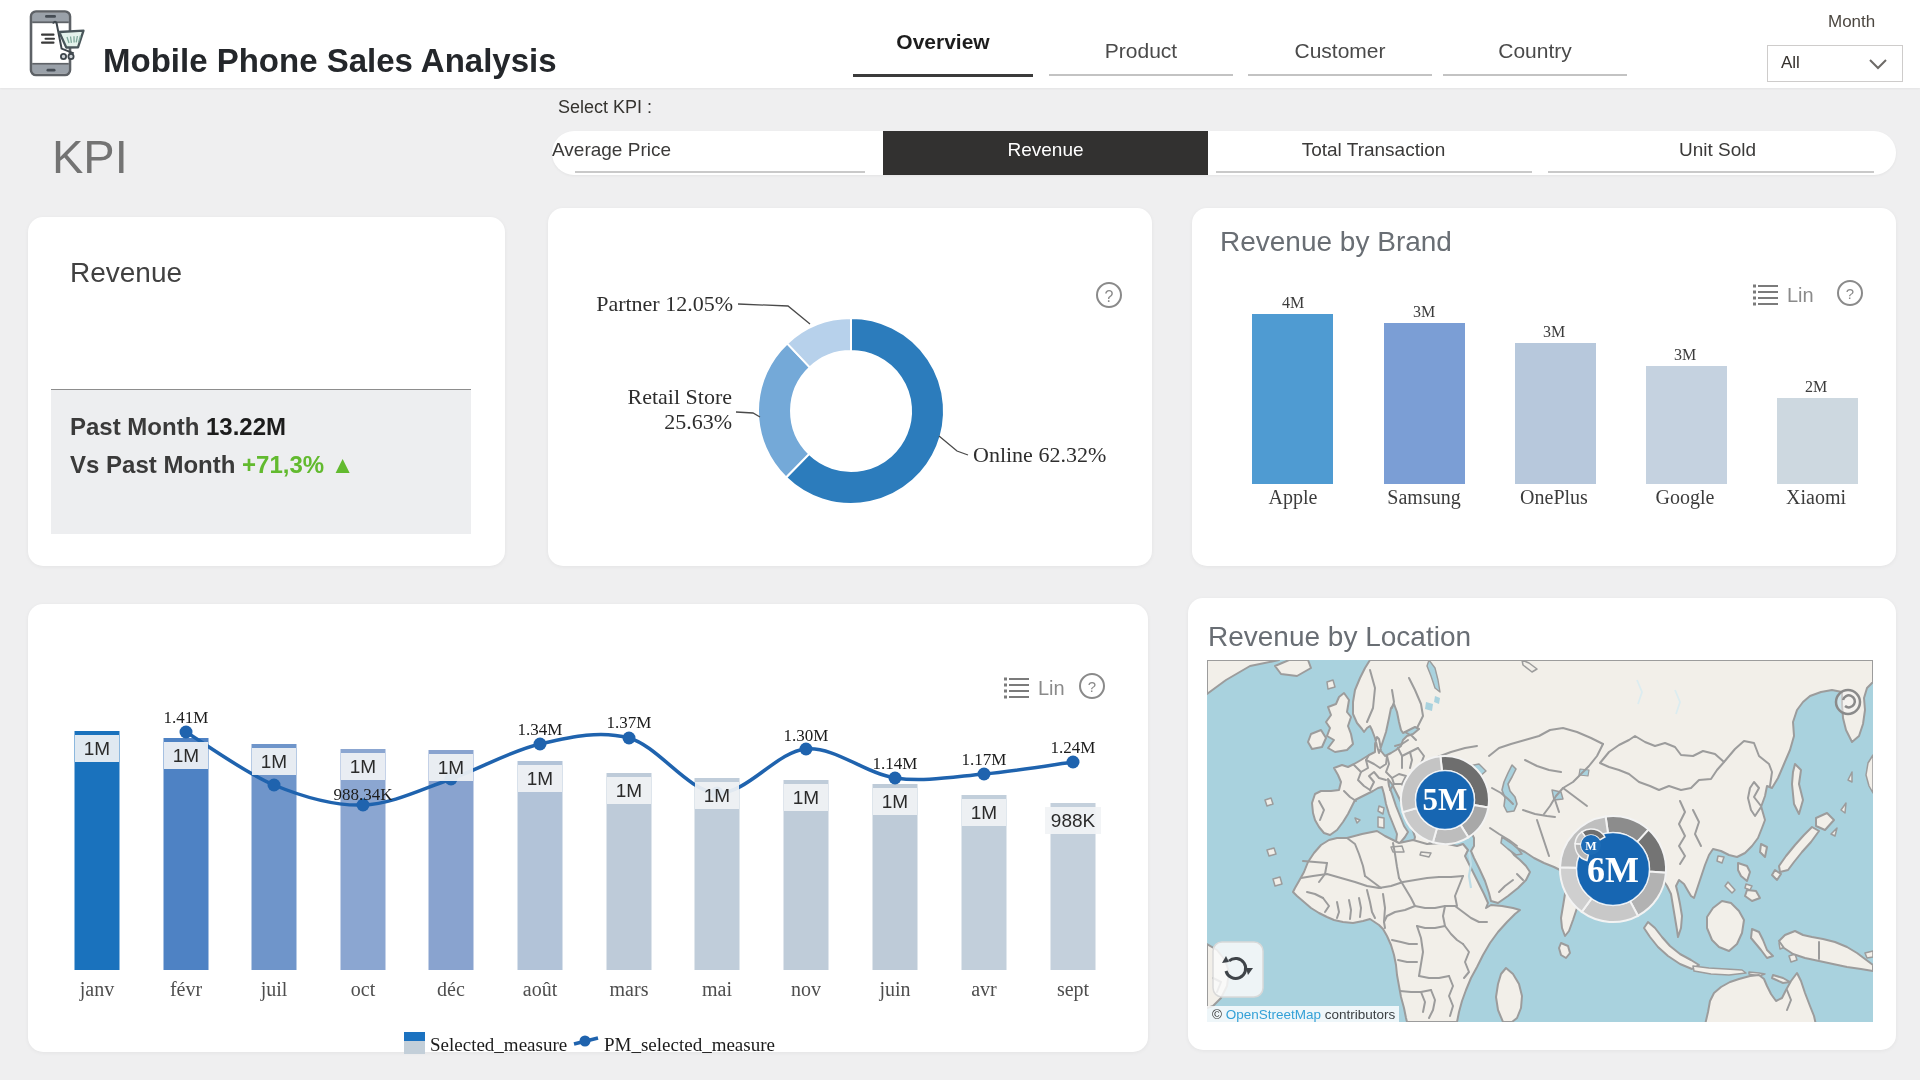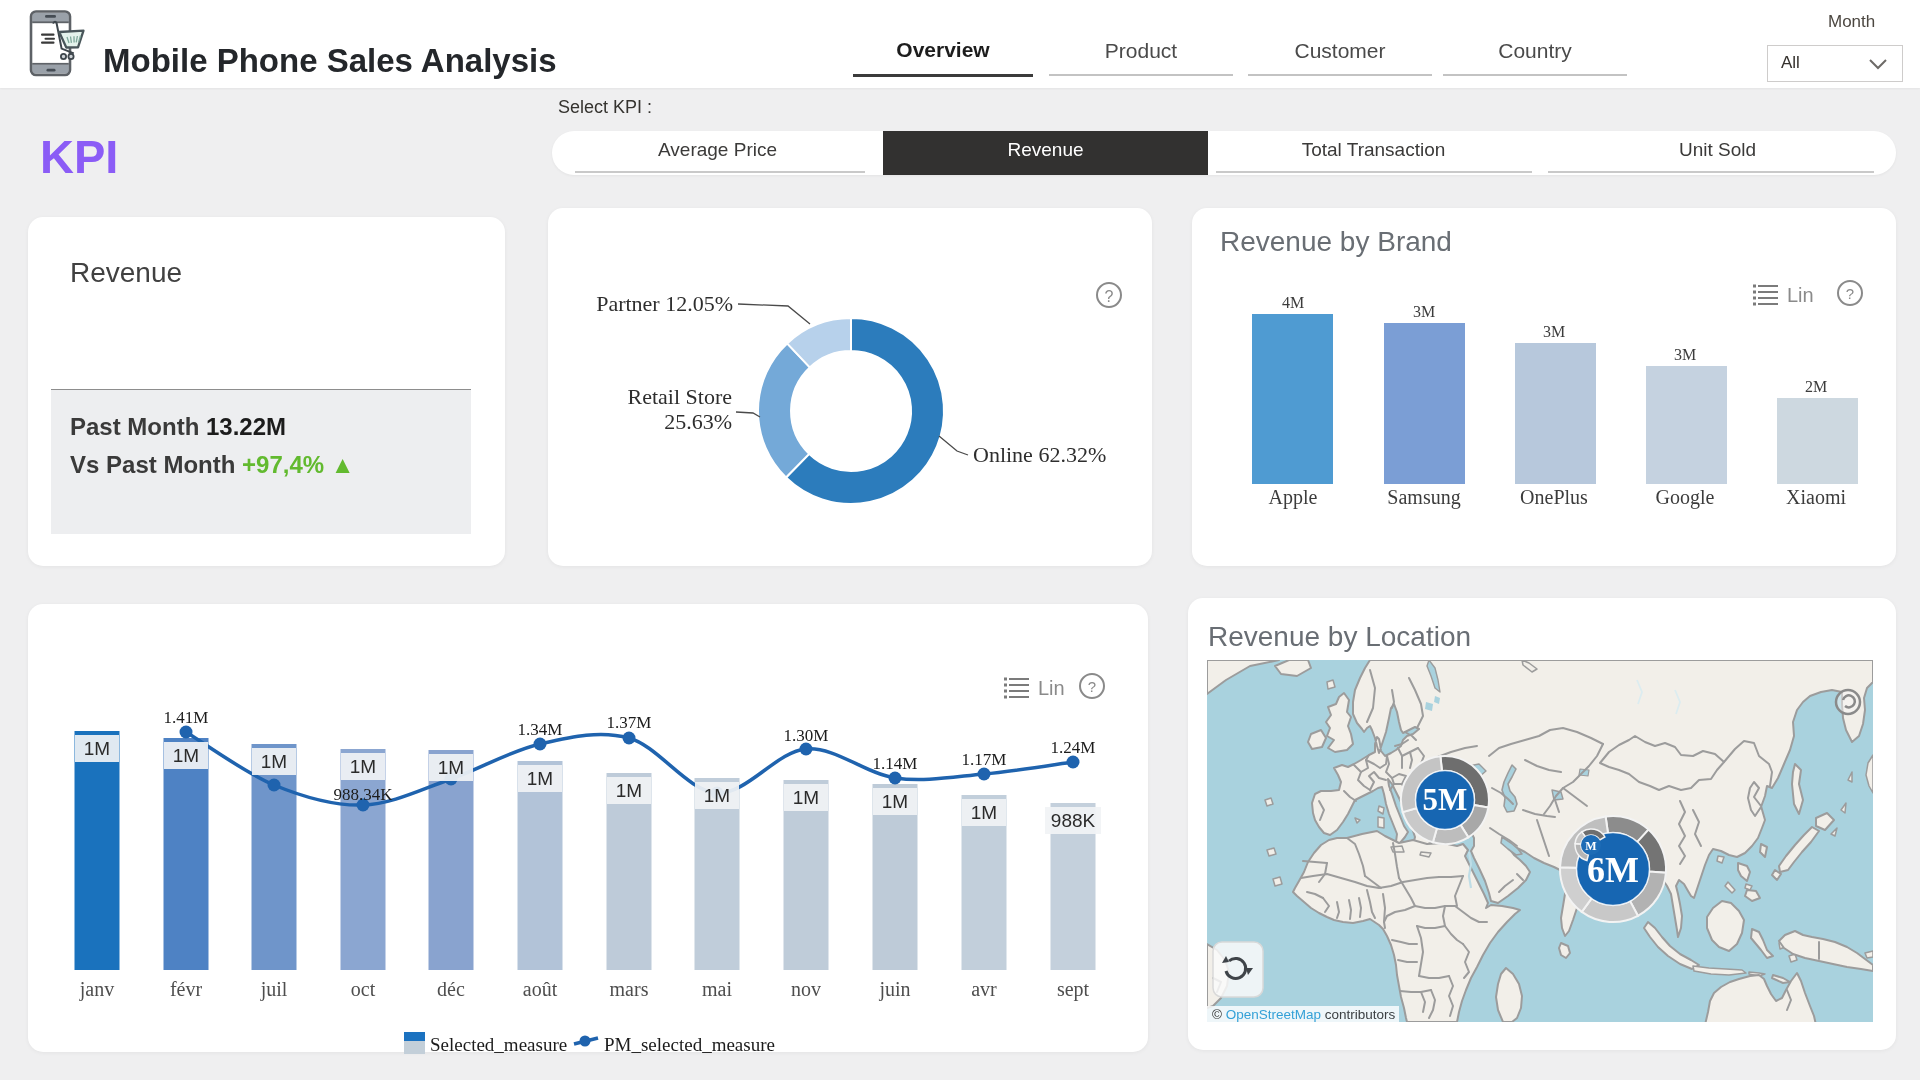--- a/index.html
+++ b/index.html
@@ -29,21 +29,21 @@
     <rect x="13" y="33.6" width="13.5" height="2.2" rx="1" fill="#3a3a3a"></rect>
     <path d="M28.7,15.2 c-1.2,-2.4 -3.6,-1.4 -3.2,0.6" fill="none" stroke="#3e464c" stroke-width="1.8"></path>
     <path d="M28.5,14.8 L33.6,40.6 L45.8,45.4" fill="none" stroke="#3e464c" stroke-width="2"></path>
     <path d="M31.2,24 L55.5,22.7 L50,39.3 L38.3,39.5 Z" fill="#e4f3ec" stroke="#49565a" stroke-width="2.3" stroke-linejoin="round"></path>
     <path d="M39,29 L41,35 M42.5,28.5 L43.4,34.8 M46,28.2 L46.1,34.6 M49.4,28 L48.2,34.4 M52.5,27.7 L50.6,34.2" stroke="#7fa89b" stroke-width="1.3" fill="none"></path>
     <circle cx="35.5" cy="48.5" r="2.6" fill="#cfd4d8" stroke="#3e464c" stroke-width="1.8"></circle>
     <circle cx="43" cy="48.5" r="2.6" fill="#cfd4d8" stroke="#3e464c" stroke-width="1.8"></circle>
   </svg>
   <div class="abs" style="left:103px;top:42px;font-size:33px;font-weight:700;color:#24272b;letter-spacing:0px">Mobile Phone Sales Analysis</div>
 
-  <div class="abs" style="left:853px;top:38px;width:180px;text-align:center;font-size:21px;font-weight:700;color:#1d1d1d">Overview</div>
+  <div class="abs" style="left:853px;top:30px;width:180px;text-align:center;font-size:21px;font-weight:700;color:#1d1d1d">Overview</div>
   <div class="abs" style="left:853px;top:74px;width:180px;height:3px;background:#3b3b3b"></div>
   <div class="abs" style="left:1049px;top:39px;width:184px;text-align:center;font-size:21px;color:#4a4a4a">Product</div>
   <div class="abs" style="left:1049px;top:74px;width:184px;height:2px;background:#c3c3c3"></div>
   <div class="abs" style="left:1248px;top:39px;width:184px;text-align:center;font-size:21px;color:#4a4a4a">Customer</div>
   <div class="abs" style="left:1248px;top:74px;width:184px;height:2px;background:#c3c3c3"></div>
   <div class="abs" style="left:1443px;top:39px;width:184px;text-align:center;font-size:21px;color:#4a4a4a">Country</div>
   <div class="abs" style="left:1443px;top:74px;width:184px;height:2px;background:#c3c3c3"></div>
 
   <div class="abs" style="left:1828px;top:12px;font-size:17px;color:#4c4741">Month</div>
   <div class="abs" style="left:1767px;top:45px;width:136px;height:37px;background:#fff;border:1.5px solid #cecccb"></div>
@@ -51,32 +51,32 @@
   <svg class="abs" style="left:1868px;top:58px" width="20" height="12" viewBox="0 0 20 12">
       <path d="M2,2 L10,10 L18,2" fill="none" stroke="#6d6a67" stroke-width="2"></path>
     </svg>
 
   <div class="abs" style="left:558px;top:97px;font-size:18px;color:#35332f">Select KPI :</div>
   <div class="abs" style="left:552px;top:131px;width:1344px;height:44px;background:#fff;border-radius:22px;box-shadow:0 1px 3px rgba(0,0,0,.05)"></div>
   <div class="abs" style="left:575px;top:171px;width:290px;height:2px;background:#c9c9c9"></div>
   <div class="abs" style="left:1216px;top:171px;width:316px;height:2px;background:#c9c9c9"></div>
   <div class="abs" style="left:1548px;top:171px;width:326px;height:2px;background:#c9c9c9"></div>
   <div class="abs" style="left:883px;top:131px;width:325px;height:44px;background:#323130"></div>
-  <div class="abs" style="left:552px;top:139px;width:331px;text-align:center;font-size:19px;color:#3b3a39">Average Price</div>
+  <div class="abs" style="left:552px;top:139px;width:331px;font-size:19px;color:#3b3a39">Average Price</div>
   <div class="abs" style="left:883px;top:139px;width:325px;text-align:center;font-size:19px;color:#fff">Revenue</div>
   <div class="abs" style="left:1208px;top:139px;width:331px;text-align:center;font-size:19px;color:#3b3a39">Total Transaction</div>
   <div class="abs" style="left:1539px;top:139px;width:357px;text-align:center;font-size:19px;color:#3b3a39">Unit Sold</div>
 
-  <div class="abs" style="left:40px;top:129px;font-size:47px;font-weight:700;color:#8b5cf6">KPI</div>
+  <div class="abs" style="left:52px;top:129px;font-size:47px;font-weight:400;color:#737373">KPI</div>
 
   <div class="card" style="left:28px;top:217px;width:477px;height:349px"></div>
   <div class="abs" style="left:70px;top:257px;font-size:28px;color:#414141">Revenue</div>
   <div class="abs" style="left:51px;top:389px;width:420px;height:145px;background:#edeef0;border-top:1.5px solid #8d8d8d"></div>
   <div class="abs" style="left:70px;top:413px;font-size:24px;font-weight:700;color:#3a3a3a">Past Month <span style="color:#1c1c1c">13.22M</span></div>
-  <div class="abs" style="left:70px;top:451px;font-size:24px;font-weight:700;color:#3a3a3a">Vs Past Month <span style="color:#62ba2f">+97,4% ▲</span></div>
+  <div class="abs" style="left:70px;top:451px;font-size:24px;font-weight:700;color:#3a3a3a">Vs Past Month <span style="color:#62ba2f">+71,3% ▲</span></div>
 
   <div class="card" style="left:548px;top:208px;width:604px;height:358px"></div>
   <svg class="abs" style="left:548px;top:208px" width="604" height="358" viewBox="0 0 604 358">
     <g stroke="#fff" stroke-width="2">
       <path d="M303.0,110.0 A93,93 0 1 1 238.0,269.5 L261.1,245.9 A60,60 0 1 0 303.0,143.0 Z" fill="#2c7cbc"></path>
       <path d="M238.0,269.5 A93,93 0 0 1 239.1,135.4 L261.8,159.4 A60,60 0 0 0 261.1,245.9 Z" fill="#74a9d8"></path>
       <path d="M239.1,135.4 A93,93 0 0 1 303.0,110.0 L303.0,143.0 A60,60 0 0 0 261.8,159.4 Z" fill="#b7d1eb"></path>
     </g>
     <path d="M190,96 L240,98 L262,116" fill="none" stroke="#4a4a4a" stroke-width="1.3"></path>
     <path d="M188,204 L205,205 L212,209" fill="none" stroke="#4a4a4a" stroke-width="1.3"></path>

